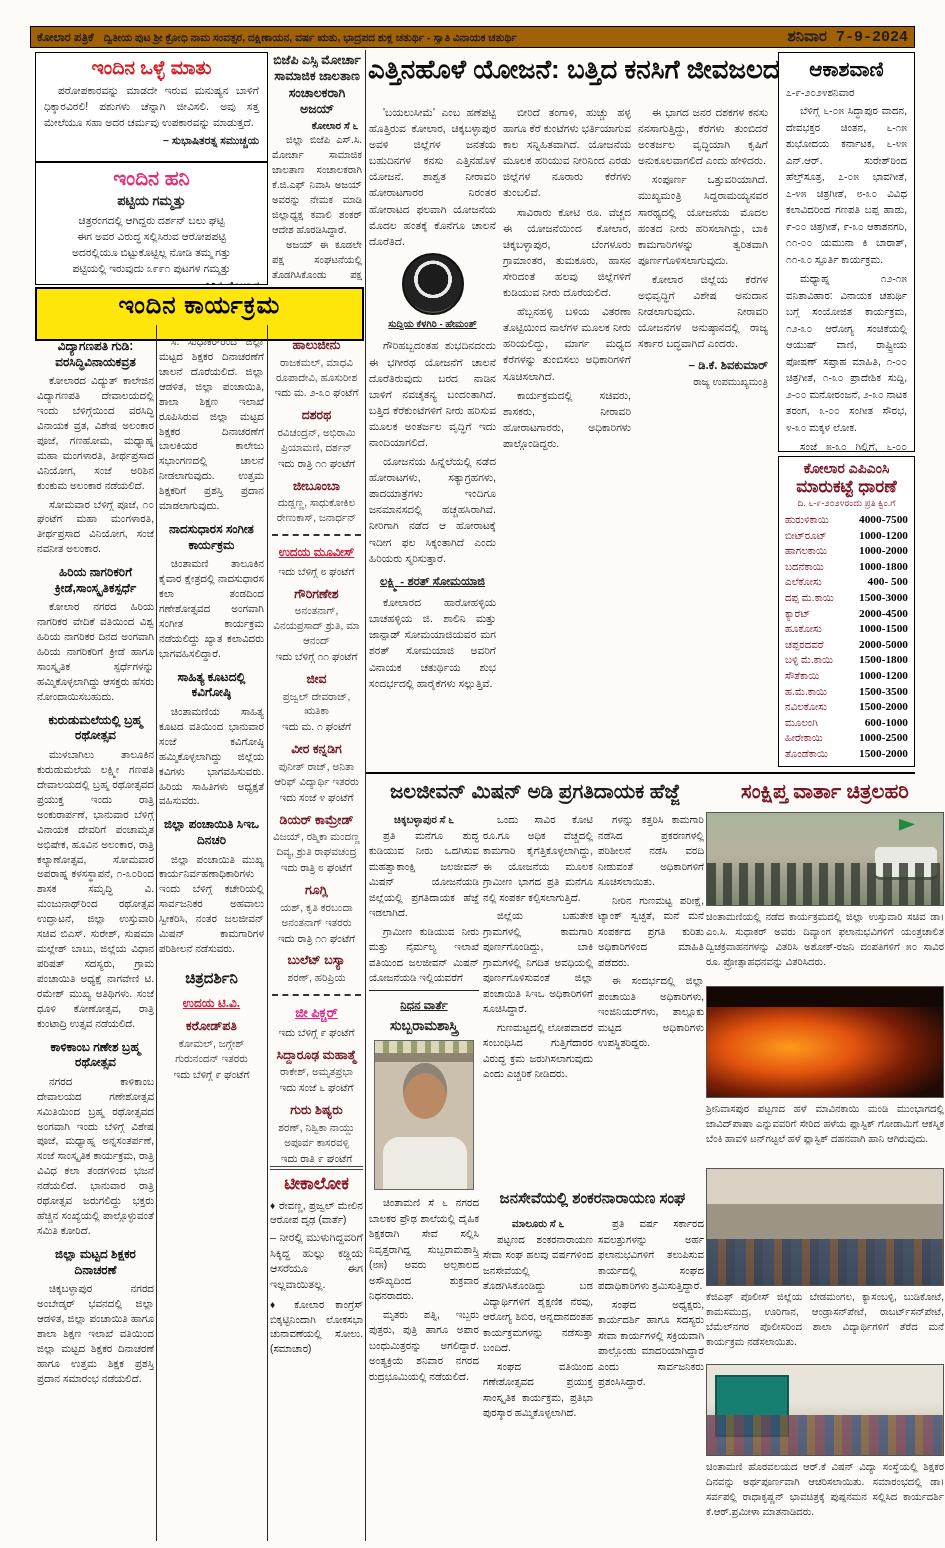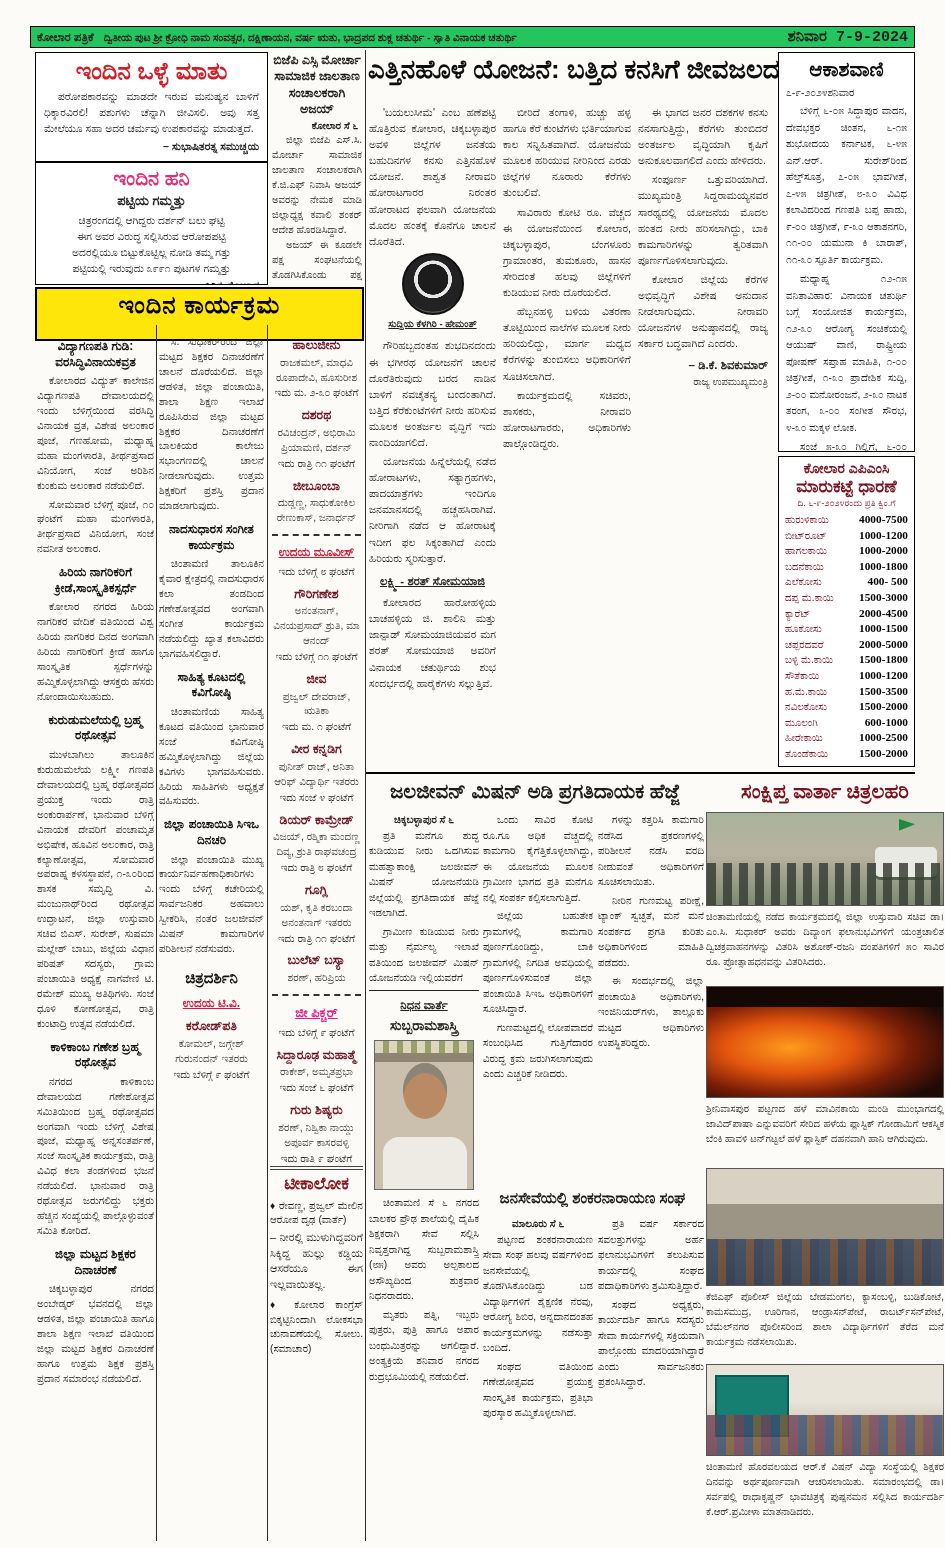--- a/index.html
+++ b/index.html
@@ -1,27 +1,27 @@
 <!DOCTYPE html>
 <html><head>
 <meta charset="utf-8">
 <style>
   html,body{margin:0;padding:0;background:#e9e7e2;}
   *{box-sizing:border-box;}
   #page{position:relative;width:945px;height:1548px;background:#fcfbf7;margin:0 auto;
         font-family:"Liberation Sans",sans-serif;color:#1d1d1d;overflow:hidden;}
   .abs{position:absolute;}
   
-  #masthead{display:flex;align-items:center;border:1.5px solid #000;padding:0 6px;gap:10px;background:#22c55e;}
+  #masthead{display:flex;align-items:center;border:1.5px solid #000;padding:0 6px;gap:10px;background:#a16207;}
   #masthead .paper{font-weight:bold;font-size:11.5px;white-space:nowrap;}
   #masthead .panch{flex:1;font-weight:bold;font-size:10.5px;white-space:nowrap;overflow:hidden;}
   #masthead .date{font-weight:bold;font-size:15px;white-space:nowrap;font-family:Liberation Mono, monospace;}
   
   .box{border:1.5px solid #000;padding:3px 8px;background:#fff;overflow:hidden;}
-  .box-title-red{color:#d21f26;font-weight:bold;font-size:24px;text-align:center;margin:1px 0 4px;}
+  .box-title-red{color:#d21f26;font-weight:bold;font-size:19px;text-align:center;margin:1px 0 4px;}
   .box-title-pink{color:#e62e77;font-weight:bold;font-size:20px;text-align:center;margin:1px 0 3px;}
   .small-body{font-size:10.6px;line-height:1.5;text-align:justify;text-indent:14px;color:#222;}
   .attrib{font-size:10.6px;font-weight:bold;text-align:right;margin-top:3px;}
   .poem-sub{font-weight:bold;text-align:center;font-size:13px;margin:1px 0 3px;}
   .poem-line{text-align:center;font-size:10.6px;line-height:1.52;color:#222;}
   
   #prog-banner{background:#ffe60a;border:2px solid #000;text-align:center;font-weight:bold;
                font-size:24px;line-height:32px;letter-spacing:1px;color:#000;}
   
   .flow{overflow:hidden;font-size:10.3px;line-height:1.45;color:#222;}

